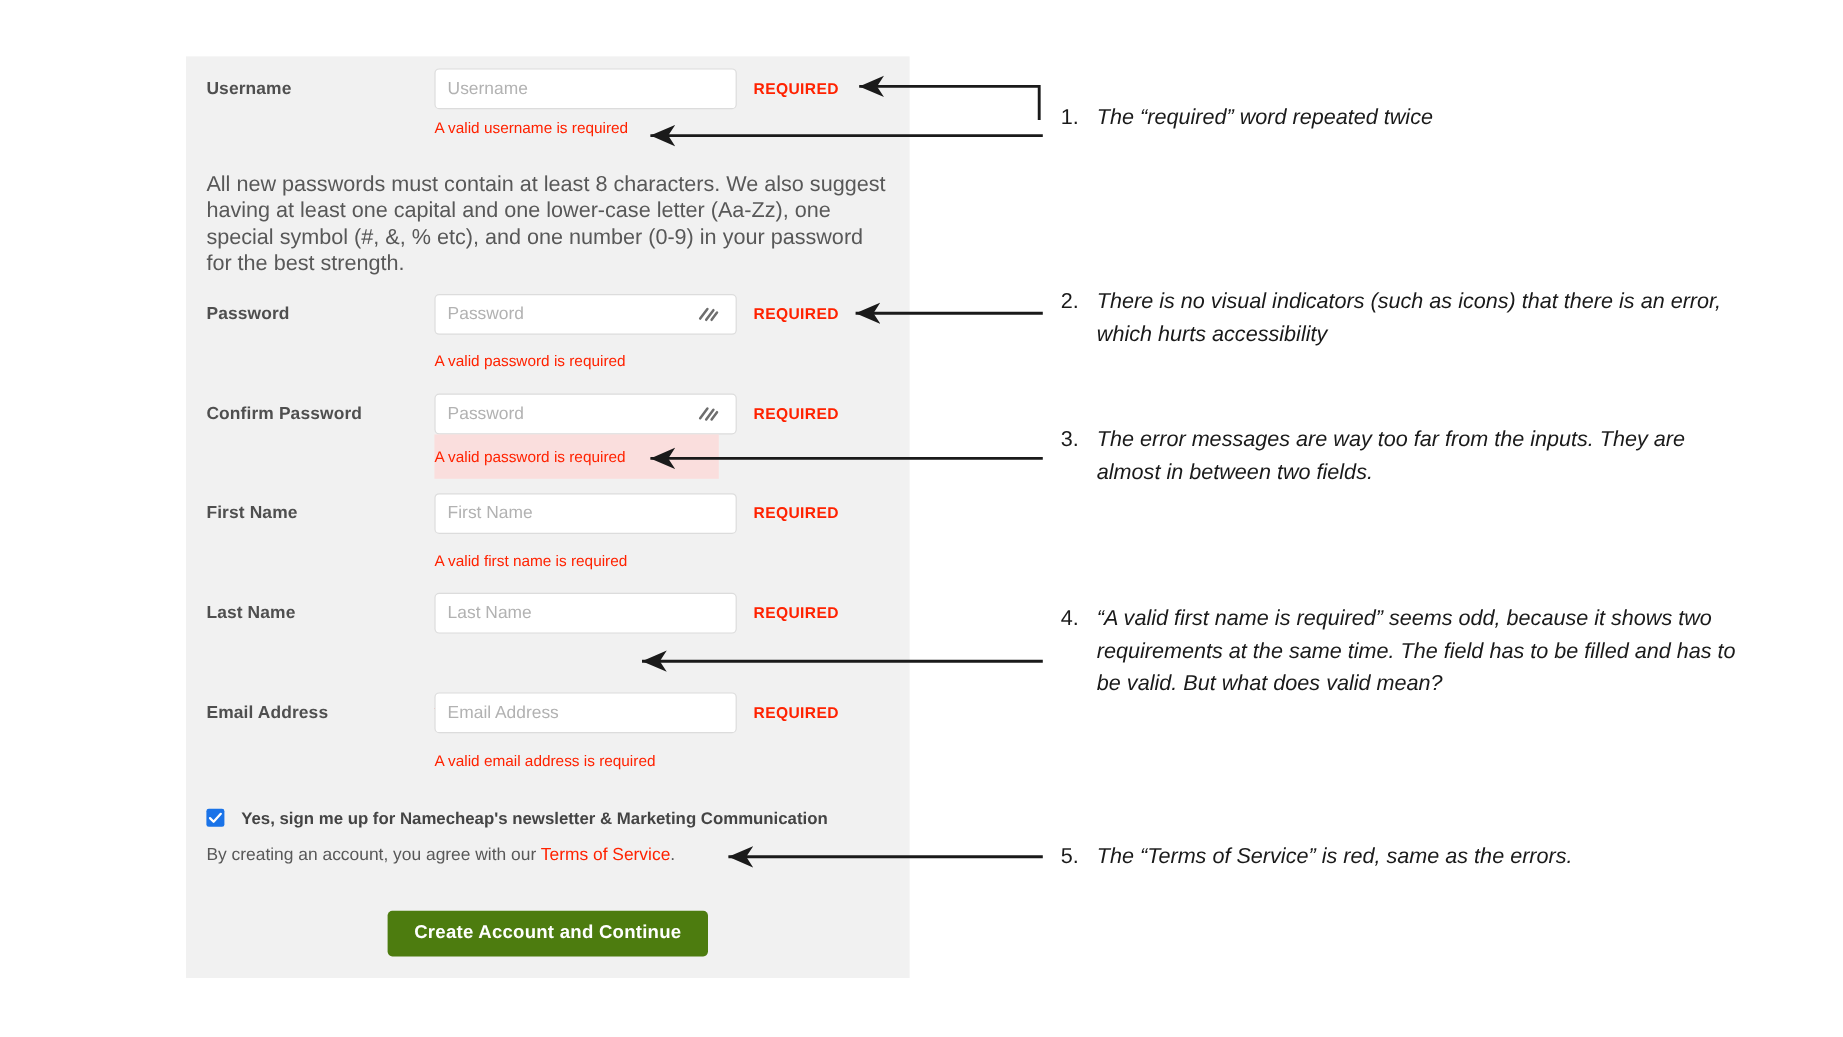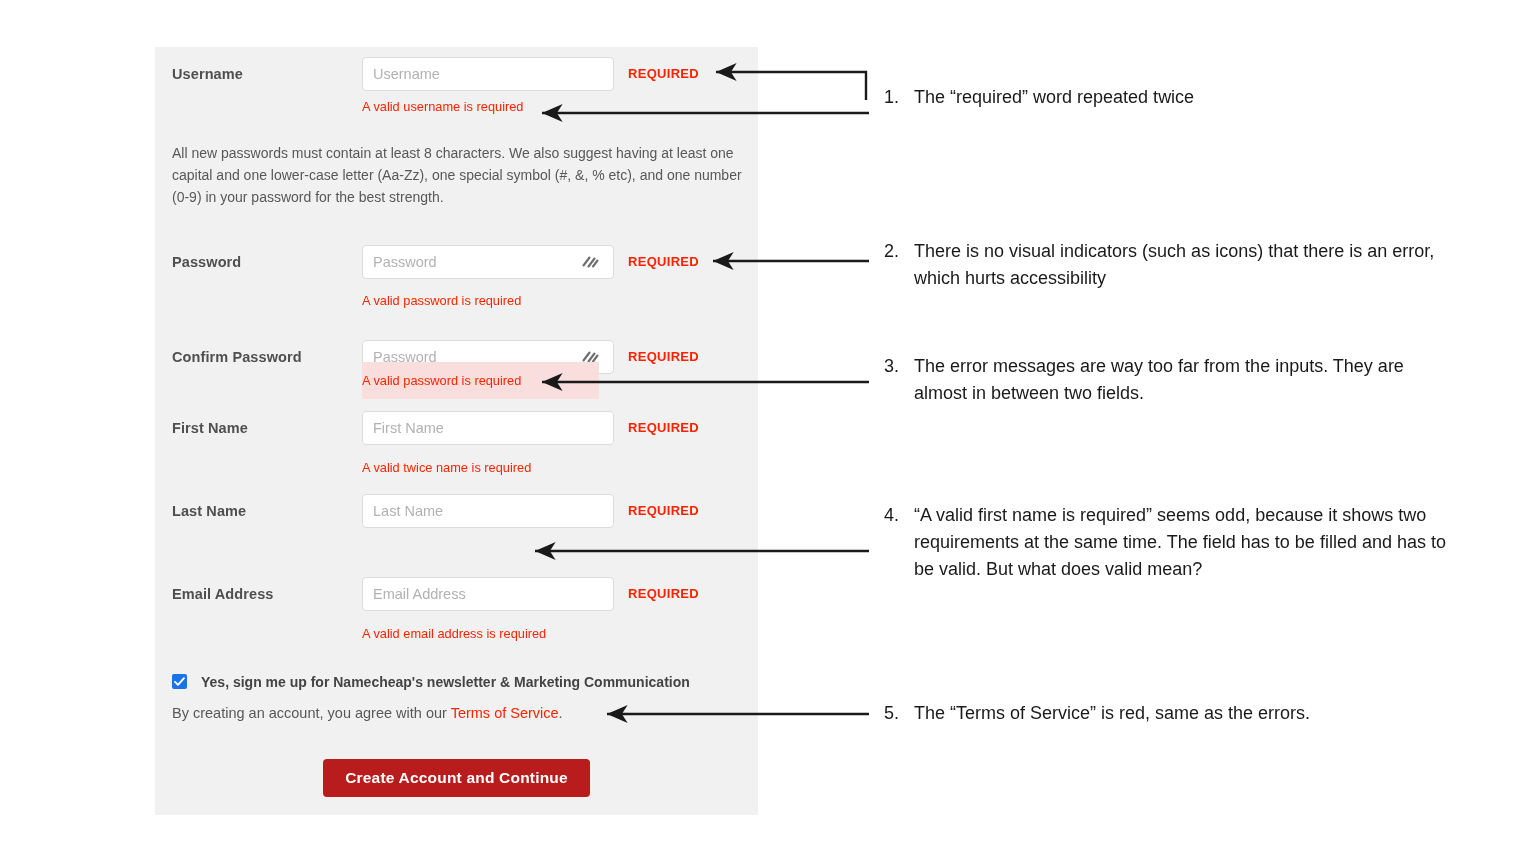--- a/index.html
+++ b/index.html
@@ -90,21 +90,21 @@
   .error-msg.highlighted {
     background: #fadedd;
     padding: 11px 78px 11px 0;
     left: 207px;
   }
   .hint-block {
     position: absolute;
     left: 17px;
     top: 95px;
     width: 572px;
-    font-size: 14px;
+    font-size: 18px;
     line-height: 22px;
     color: #585858;
   }
 
   
   #newsletter-row {
     position: absolute;
     left: 17px;
     top: 625px;
     width: 570px;
@@ -142,21 +142,21 @@
   #tos-link {
     color: #ff2200;
     text-decoration: none;
   }
   #submit-button {
     position: absolute;
     left: 168px;
     top: 712px;
     width: 267px;
     height: 38px;
-    background: #b91c1c;
+    background: #4d7c0f;
     border: none;
     border-radius: 4px;
     color: #ffffff;
     font-family: "Liberation Sans", sans-serif;
     font-size: 15.5px;
     font-weight: bold;
     letter-spacing: 0.2px;
     cursor: pointer;
   }
 
@@ -177,20 +177,21 @@
   }
   .annotation .num {
     position: absolute;
     left: 0;
     top: 0;
     width: 26px;
   }
   .annotation .body {
     display: block;
     margin-left: 30px;
+    font-style: italic;
   }
 
   #arrow-layer {
     position: absolute;
     left: 0;
     top: 0;
     width: 1536px;
     height: 864px;
     pointer-events: none;
   }
@@ -218,42 +219,42 @@
           <line x1="3.5" y1="11.5" x2="9.5" y2="3.5"></line>
           <line x1="8.5" y1="12.5" x2="14.5" y2="4.5"></line>
           <line x1="13" y1="12.5" x2="17.5" y2="6.5"></line>
         </g>
       </svg>
     </span>
     <div class="required-flag">REQUIRED</div>
   </div>
   <div class="error-msg" style="top:246px;">A valid password is required</div>
 
-  <div class="field-row" style="top:293px;padding-left:36px;">
+  <div class="field-row" style="top:281px;padding-left:36px;">
     <div class="field-label">Confirm Password</div>
     <input class="field-input" type="text" placeholder="Password" style="">
     <span class="eye-icon">
       <svg width="20" height="16" viewBox="0 0 20 16">
         <g fill="none" stroke="#6e6e6e" stroke-width="2.1" stroke-linecap="round">
           <line x1="3.5" y1="11.5" x2="9.5" y2="3.5"></line>
           <line x1="8.5" y1="12.5" x2="14.5" y2="4.5"></line>
           <line x1="13" y1="12.5" x2="17.5" y2="6.5"></line>
         </g>
       </svg>
     </span>
     <div class="required-flag">REQUIRED</div>
   </div>
   <div class="error-msg highlighted" style="top:315px;">A valid password is required</div>
 
   <div class="field-row" style="top:364px;">
     <div class="field-label">First Name</div>
     <input class="field-input" type="text" placeholder="First Name" style="">
     <div class="required-flag">REQUIRED</div>
   </div>
-  <div class="error-msg" style="top:413px;">A valid twice name is required</div>
+  <div class="error-msg" style="top:413px;">A valid first name is required</div>
 
   <div class="field-row" style="top:447px;">
     <div class="field-label">Last Name</div>
     <input class="field-input" type="text" placeholder="Last Name" style="">
     <div class="required-flag">REQUIRED</div>
   </div>
   <div class="error-msg" style="top:496px;margin-top:36px;"><span>A </span><span style="border-bottom:2.5px solid #1a4fd8;padding-bottom:1px;">valid</span><span> last name is </span><span style="border-bottom:2.5px solid #1a4fd8;padding-bottom:1px;">required</span></div>
 
   <div class="field-row" style="top:530px;">
     <div class="field-label">Email Address</div>

